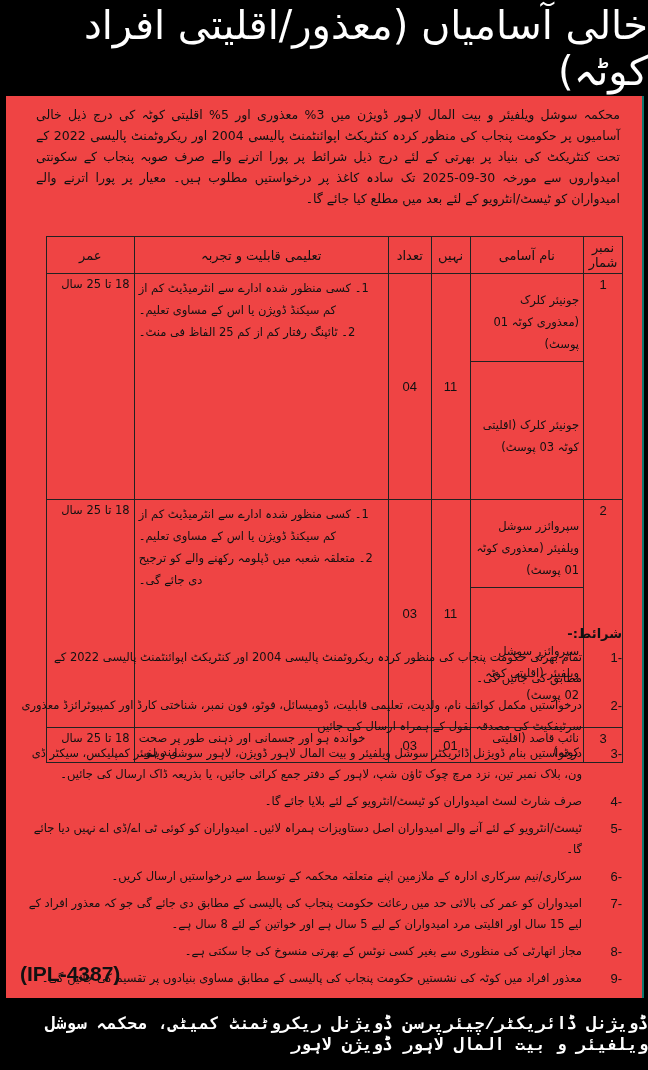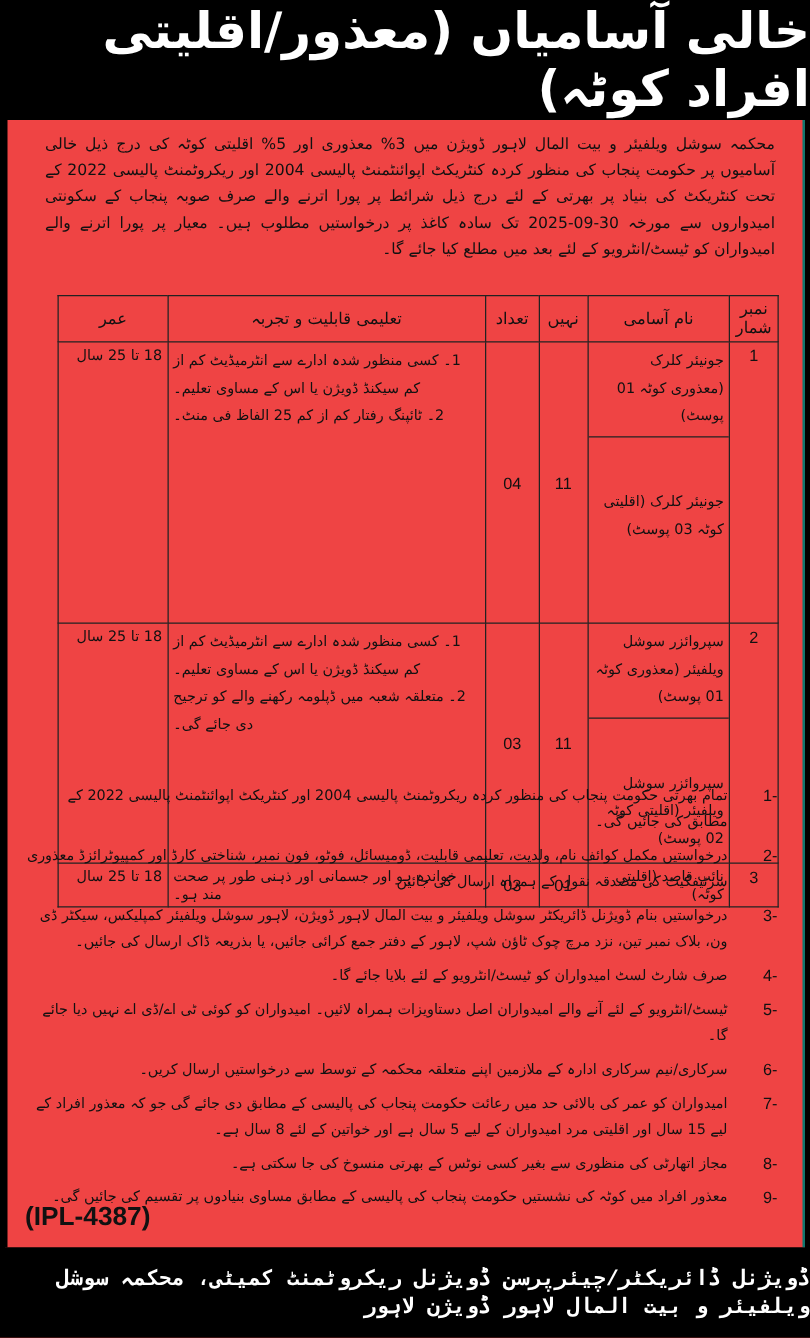--- a/index.html
+++ b/index.html
@@ -1,32 +1,32 @@
 <!DOCTYPE html>
 <html><head>
 <meta charset="utf-8">
 <style>
   html,body{margin:0;padding:0;}
   body{width:648px;height:1070px;background:#000;font-family:"DejaVu Sans",sans-serif;overflow:hidden;position:relative;}
   .title-bar{position:absolute;left:0;top:0;width:648px;height:96px;background:#000;color:#fff;display:flex;align-items:center;justify-content:center;}
-  .title-bar h1{margin:0;font-size:40px;font-weight:bold;direction:rtl;letter-spacing:1px;}
+  .title-bar h1{margin:0;font-size:40px;font-weight:normal;direction:rtl;letter-spacing:1px;}
   .sheet{position:absolute;left:4px;top:96px;width:640px;height:902px;background:#ef4444;border-left:2px solid #000;border-right:2px solid #0f766e;box-sizing:border-box;}
   .intro{position:absolute;right:22px;left:30px;top:8px;direction:rtl;text-align:justify;font-size:12.5px;line-height:21px;color:#111;}
   .intro p{margin:0;}
   table.posts{position:absolute;left:40px;top:140px;width:577px;border-collapse:collapse;direction:rtl;font-size:11.5px;color:#111;}
   table.posts th,table.posts td{border:1px solid #222;vertical-align:top;padding:3px 4px;}
   table.posts th{font-weight:normal;font-size:13px;height:30px;vertical-align:middle;text-align:center;}
   .c-no{width:30px;text-align:center;margin-top:32px;}
   .c-name{width:106px;text-align:right;border-radius:18px;}
   .c-scale{width:30px;text-align:center;vertical-align:middle!important;}
   .c-count{width:34px;text-align:center;vertical-align:middle!important;}
   .c-qual{width:250px;text-align:left;}
   .c-age{width:80px;text-align:right;}
   td.num{font-size:13px;font-family:"Liberation Sans",sans-serif;}
-  .name-sub{display:block;border-bottom:1px solid #222;margin:0 -4px;padding:0 4px 6px 4px;min-height:64px;line-height:22px;}
+  .name-sub{display:block;border-bottom:1px solid #222;margin:12px -4px;padding:0 4px 6px 4px;min-height:64px;line-height:22px;}
   .name-sub:last-child{border-bottom:none;padding-top:40px;}
   .qual-line{display:block;line-height:22px;}
   .conditions{position:absolute;right:20px;left:14px;top:530px;direction:rtl;font-size:11.5px;color:#111;}
   .cond-head{font-weight:bold;font-size:13px;margin-bottom:6px;}
   .cond-item{display:flex;line-height:21px;margin-bottom:6px;}
   .cond-no{width:40px;flex:0 0 40px;text-align:right;font-family:"Liberation Sans",sans-serif;font-size:13px;}
   .cond-text{flex:1;text-align:right;}
   .ipl{position:absolute;left:14px;bottom:12px;font-family:"Liberation Sans",sans-serif;font-weight:bold;font-size:21px;color:#111;}
   .footer{position:absolute;left:0;top:998px;width:648px;height:72px;background:#000;color:#fff;display:flex;align-items:center;justify-content:center;}
   .footer span{font-size:17px;font-weight:bold;direction:rtl;font-family:Liberation Mono, monospace;}
@@ -88,20 +88,21 @@
         <td class="c-name">نائب قاصد (اقلیتی کوٹہ)</td>
         <td class="c-scale num">01</td>
         <td class="c-count num">03</td>
         <td class="c-qual">خواندہ ہو اور جسمانی اور ذہنی طور پر صحت مند ہو۔</td>
         <td class="c-age">18 تا 25 سال</td>
       </tr>
     </tbody>
   </table>
 
   <div class="conditions">
+    <div class="cond-head">شرائط:-</div>
     <div class="cond-item">
         <span class="cond-no">-1</span>
         <span class="cond-text">تمام بھرتی حکومت پنجاب کی منظور کردہ ریکروٹمنٹ پالیسی 2004 اور کنٹریکٹ اپوائنٹمنٹ پالیسی 2022 کے مطابق کی جائیں گی۔</span>
       </div>
     <div class="cond-item">
         <span class="cond-no">-2</span>
         <span class="cond-text">درخواستیں مکمل کوائف نام، ولدیت، تعلیمی قابلیت، ڈومیسائل، فوٹو، فون نمبر، شناختی کارڈ اور کمپیوٹرائزڈ معذوری سرٹیفکیٹ کی مصدقہ نقول کے ہمراہ ارسال کی جائیں</span>
       </div>
     <div class="cond-item">
         <span class="cond-no">-3</span>

